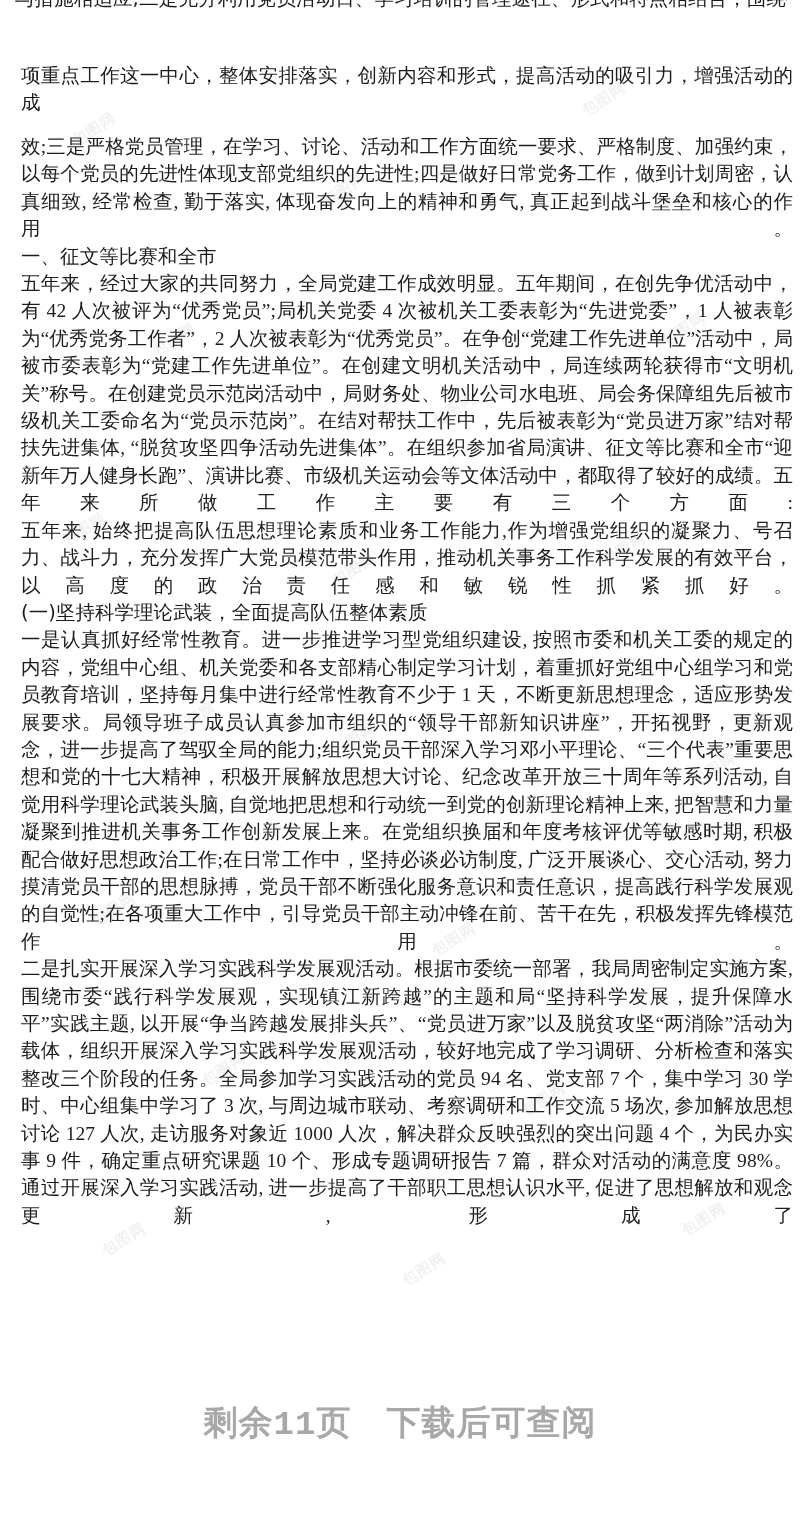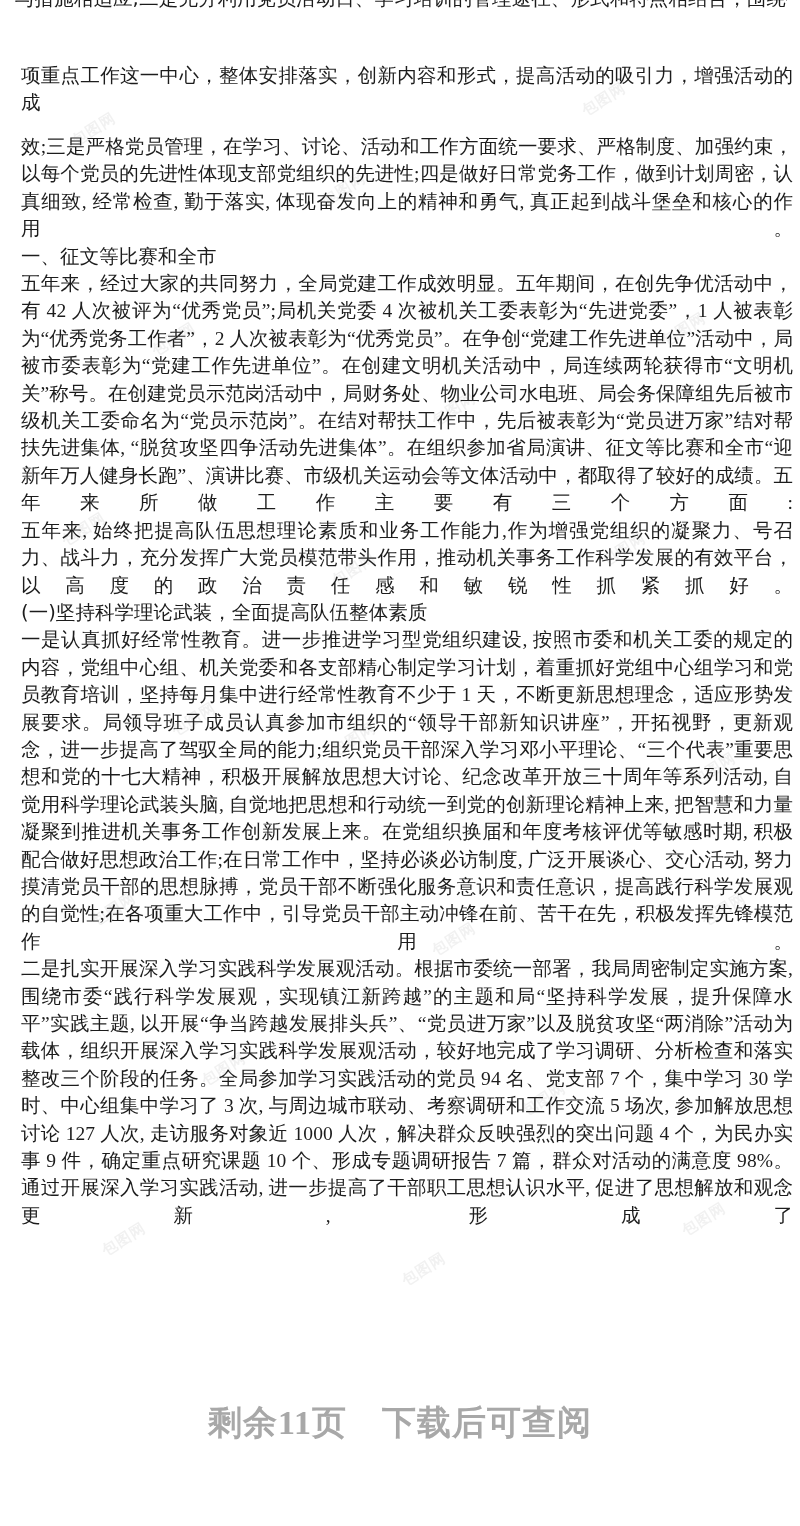--- a/index.html
+++ b/index.html
@@ -106,21 +106,21 @@
   #download-notice {
     position: absolute;
     left: 0;
     top: 1400px;
     width: 800px;
     text-align: center;
     z-index: 4;
   }
   #download-notice .notice-text {
     display: inline-block;
-    font-family: Liberation Serif, serif;
+    font-family: Liberation Mono, monospace;
     font-size: 34px;
     font-weight: 700;
     color: #a8a8a8;
     letter-spacing: 1px;
     white-space: pre;
   }
 </style>
 </head>
 <body>
 

